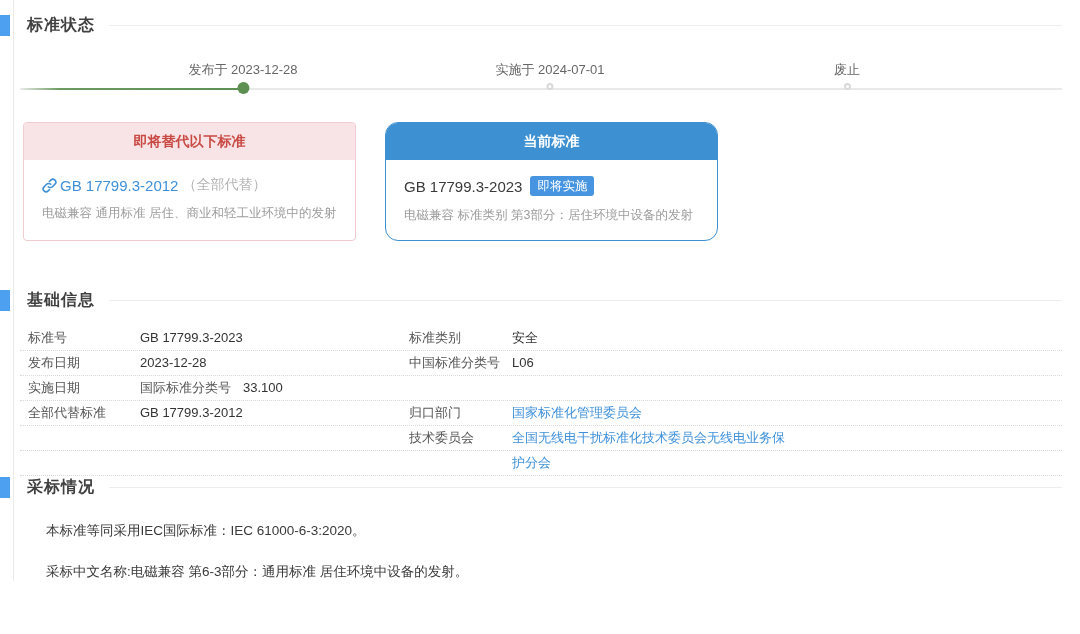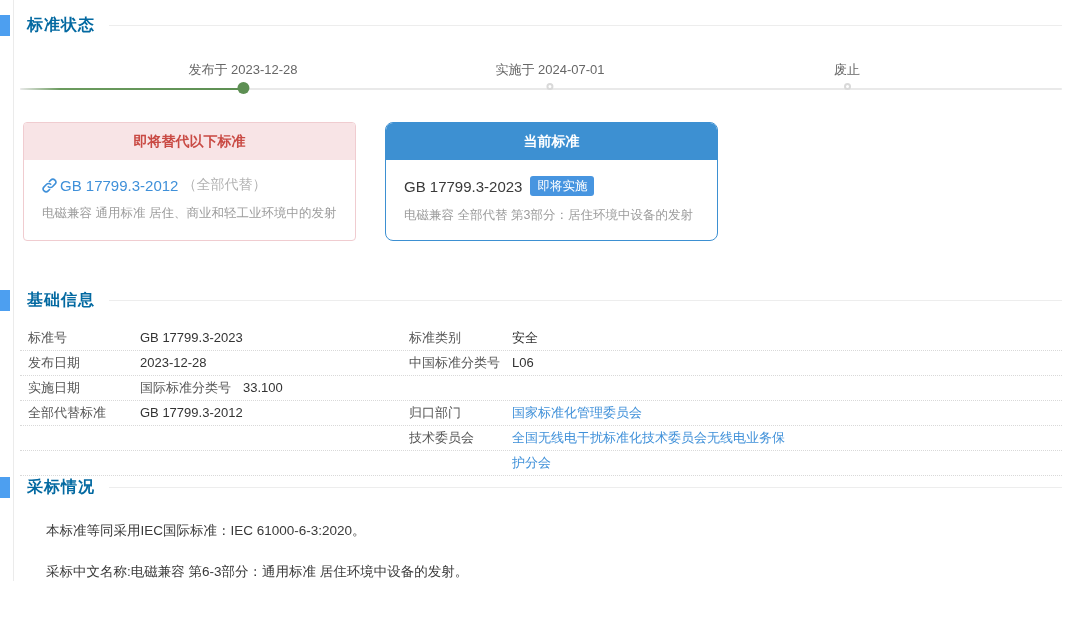--- a/index.html
+++ b/index.html
@@ -13,39 +13,39 @@
   }
   .page-vline {
     position: absolute; left: 13px; top: 0; bottom: 0;
     width: 1px; background: #ebebeb;
   }
   .page { position: relative; padding-top: 14px; }
 
   
   .sec-header { display: flex; align-items: center; height: 22px; }
   .sec-bar { width: 10px; height: 21px; background: #4d9ff0; flex: 0 0 auto; }
-  .sec-title { margin-left: 17px; font-size: 16px; font-weight: bold; color: #0369a1; letter-spacing: 1px; }
+  .sec-title { margin-left: 17px; font-size: 16px; font-weight: bold; color: #404040; letter-spacing: 1px; }
   .sec-rule { flex: 1; height: 1px; background: #ededed; margin: 0 18px 0 14px; }
 
   
   .timeline { position: relative; margin: 26px 18px 0 20px; height: 46px; }
   .tl-baseline { position: absolute; left: 0; right: 0; top: 26px; height: 2px; background: #e9e9e9; border-radius: 1px; }
   .tl-progress { position: absolute; left: 0; width: 223px; top: 26px; height: 2px;
                  background: linear-gradient(to right, rgba(107,155,94,0), #6b9b5e 18%, #5d8f53); }
   .tl-node { position: absolute; top: 0; transform: translateX(-50%); text-align: center; }
   .tl-label { font-size: 13px; color: #666; white-space: nowrap; height: 16px; line-height: 16px; }
   .tl-dot { margin: 4px auto 0; border-radius: 50%; }
   .tl-dot.done { width: 12px; height: 12px; background: #5d8f53; }
   .tl-dot.todo { width: 7px; height: 7px; background: #fff; border: 2px solid #d9d9d9; margin-top: 5px; }
 
   
   .cards { display: flex; margin: 14px 0 0 23px; gap: 29px; }
   .card { width: 333px; height: 119px; background: #fff; }
   .card-replace { border: 1px solid #f0ccd0; border-radius: 4px; overflow: hidden; }
-  .card-current { border: 1px solid #3d90d2; border-radius: 8px; overflow: hidden; }
+  .card-current { border: 1px solid #3d90d2; border-radius: 13px; overflow: hidden; }
   .card-head { height: 37px; line-height: 37px; text-align: center; font-size: 14px; font-weight: bold; }
   .card-replace .card-head { background: #f8e4e6; color: #c94a44; }
   .card-current .card-head { background: #3d90d2; color: #ffffff; }
   .card-body { padding: 16px 16px 0 18px; }
   .card-line { font-size: 15px; display: flex; align-items: center; }
   .link { color: #3f90d9; text-decoration: none; cursor: pointer; }
   .link-icon { width: 15px; height: 15px; margin-right: 3px; flex: 0 0 auto; }
   .muted-paren { color: #b3b3b3; font-size: 14px; margin-left: 4px; }
   .card-desc { margin-top: 11px; font-size: 12.5px; color: #9c9c9c; }
   .badge { display: inline-block; margin-left: 8px; padding: 2px 7px; background: #4795e0;
@@ -115,21 +115,21 @@
       </div>
     </div>
 
     <div class="card card-current">
       <div class="card-head">当前标准</div>
       <div class="card-body">
         <div class="card-line">
           <span class="code-text">GB 17799.3-2023</span>
           <span class="badge">即将实施</span>
         </div>
-        <div class="card-desc">电磁兼容 全部代替 第3部分：居住环境中设备的发射</div>
+        <div class="card-desc">电磁兼容 标准类别 第3部分：居住环境中设备的发射</div>
       </div>
     </div>
   </div>
 
   <div class="sec-header sec2">
     <span class="sec-bar"></span>
     <span class="sec-title">基础信息</span>
     <span class="sec-rule"></span>
   </div>
 

